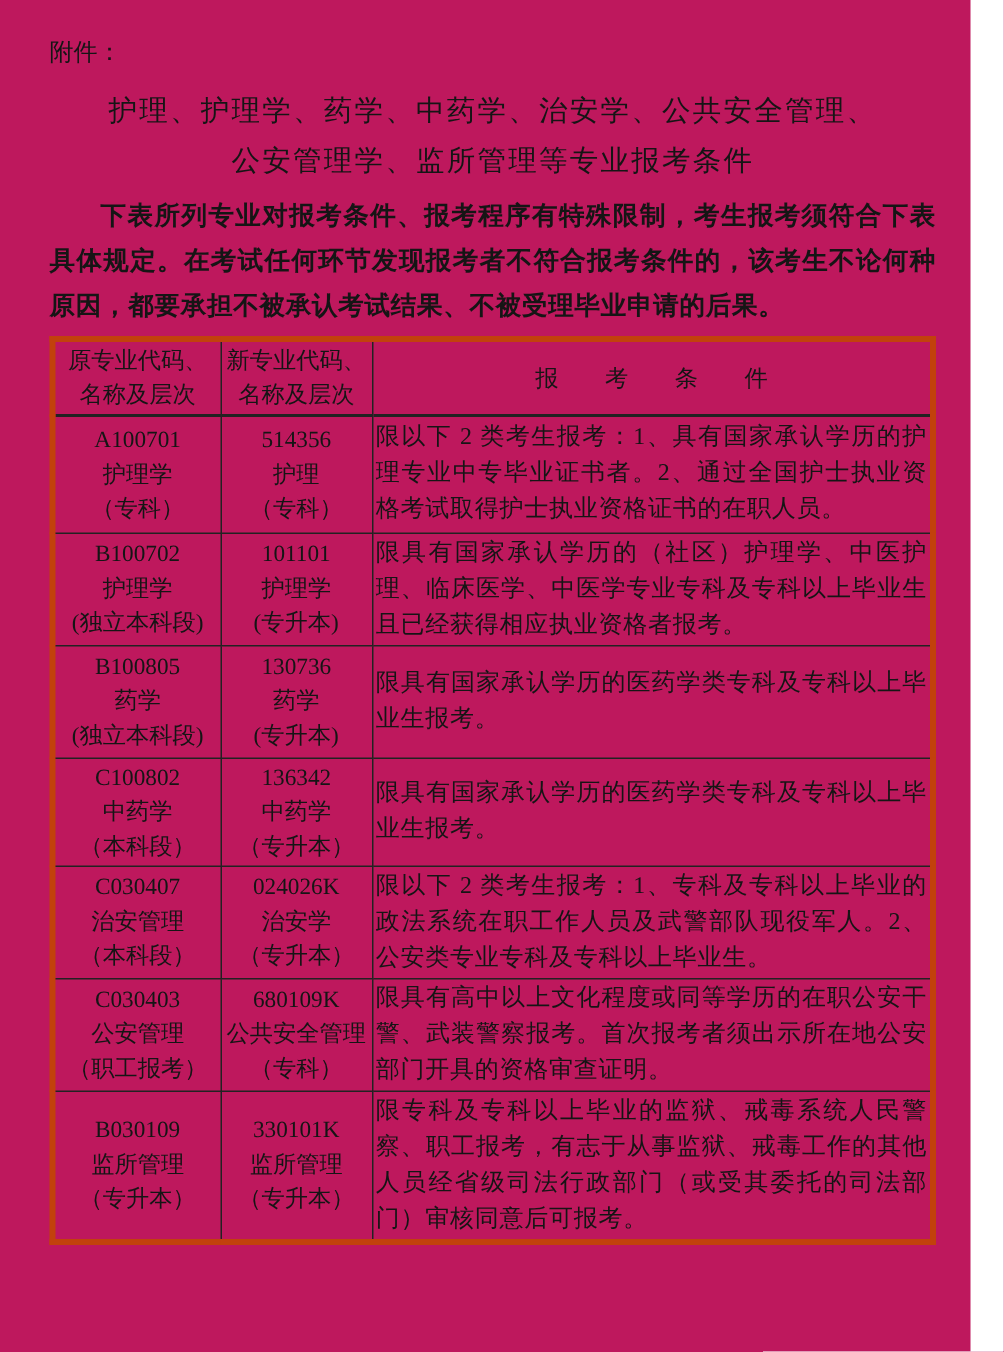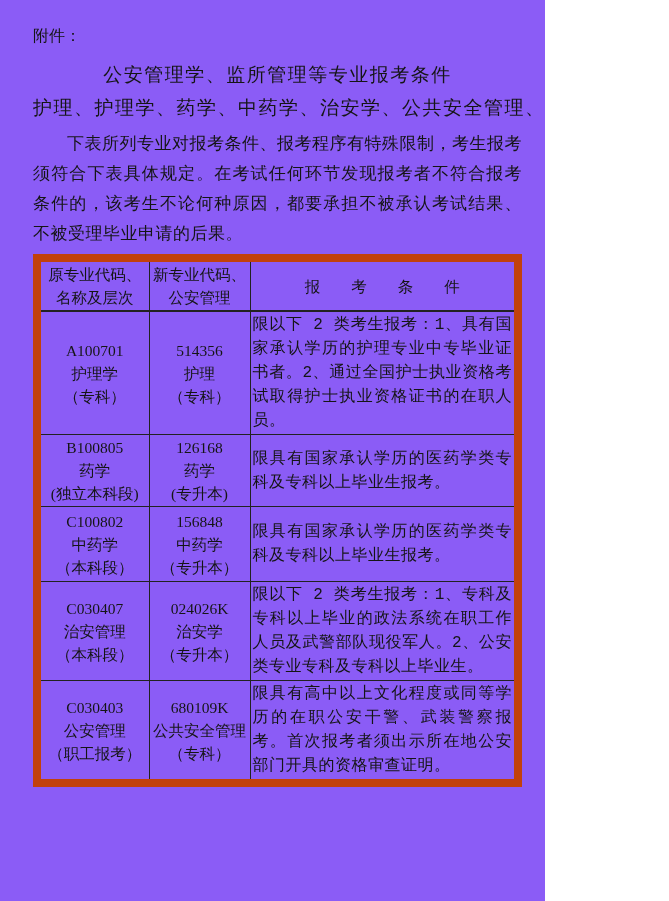--- a/index.html
+++ b/index.html
@@ -1,48 +1,48 @@
 <!DOCTYPE html>
 <html lang="zh"><head>
 <meta charset="utf-8">
 <style>
   html,body{margin:0;padding:0;background:#ffffff;}
   .page{
     position:relative;
-    width:545px;height:901px;
+    width:647px;height:901px;
     box-sizing:border-box;
     padding:26px 23px 0 33px;
-    background:#8b5cf6;
+    background:#be185d;
     color:#151515;
     font-family:"Liberation Serif","DejaVu Serif",serif;
     overflow:hidden;
   }
   .attachment{
     font-size:16px;line-height:20px;margin-bottom:12px;
   }
   .doc-title{
     text-align:center;
     font-size:19px;line-height:33px;
     letter-spacing:1.5px;
     white-space:nowrap;
   }
   .intro{
     margin:5px 0 0 0;
     font-size:17px;line-height:30px;
-    font-weight:normal;
+    font-weight:bold;
     text-align:justify;
     text-indent:2em;
     letter-spacing:0.5px;
   }
   table.req{
     margin-top:5px;
     width:100%;
     border-collapse:collapse;
     table-layout:fixed;
-    border:8px solid #c2410c;
+    border:4px solid #c2410c;
   }
   table.req th, table.req td{
     border:1px solid #222;
     vertical-align:middle;
     padding:1px 2px;
     box-sizing:border-box;
   }
   table.req thead th{
     font-weight:normal;
     font-size:15.5px;line-height:23px;
@@ -54,52 +54,51 @@
   td.mc{
     text-align:center;
     font-size:15.5px;line-height:23px;
   }
   td.mc div{white-space:nowrap;}
   td.cond{
     font-size:16px;line-height:24px;
     letter-spacing:0.5px;
     padding:1px 6px 1px 7px;
     text-align:justify;
-    font-family:Liberation Mono, monospace;
   }
   tbody tr:nth-child(1){height:78px;}
   tbody tr:nth-child(2){height:69px;}
   tbody tr:nth-child(3){height:75px;}
   tbody tr:nth-child(4){height:70px;}
   tbody tr:nth-child(5){height:73px;}
   tbody tr:nth-child(6){height:73px;}
   tbody tr:nth-child(7){height:73px;}
   tbody tr:nth-child(8){height:96px;}
 </style>
 </head>
 <body>
 
 <div class="page">
   <div class="attachment">附件：</div>
+  <div class="doc-title">护理、护理学、药学、中药学、治安学、公共安全管理、</div>
   <div class="doc-title">公安管理学、监所管理等专业报考条件</div>
-  <div class="doc-title">护理、护理学、药学、中药学、治安学、公共安全管理、</div>
   <p class="intro">下表所列专业对报考条件、报考程序有特殊限制，考生报考须符合下表具体规定。在考试任何环节发现报考者不符合报考条件的，该考生不论何种原因，都要承担不被承认考试结果、不被受理毕业申请的后果。</p>
 
   <table class="req">
     <colgroup>
       <col style="width:112px">
       <col style="width:101px">
       <col>
     </colgroup>
     <thead>
       <tr>
         <th>原专业代码、
 名称及层次</th>
         <th>新专业代码、
-公安管理</th>
+名称及层次</th>
         <th>报　　考　　条　　件</th>
       </tr>
     </thead>
     <tbody>
         <tr>
           <td class="mc">
             <div>A100701</div>
             <div>护理学</div>
             <div>（专科）</div>
           </td>
@@ -107,41 +106,56 @@
             <div>514356</div>
             <div>护理</div>
             <div>（专科）</div>
           </td>
           <td class="cond">
             <div>限以下 2 类考生报考：1、具有国家承认学历的护理专业中专毕业证书者。2、通过全国护士执业资格考试取得护士执业资格证书的在职人员。</div>
           </td>
         </tr>
         <tr>
           <td class="mc">
+            <div>B100702</div>
+            <div>护理学</div>
+            <div>(独立本科段)</div>
+          </td>
+          <td class="mc">
+            <div>101101</div>
+            <div>护理学</div>
+            <div>(专升本)</div>
+          </td>
+          <td class="cond">
+            <div>限具有国家承认学历的（社区）护理学、中医护理、临床医学、中医学专业专科及专科以上毕业生且已经获得相应执业资格者报考。</div>
+          </td>
+        </tr>
+        <tr>
+          <td class="mc">
             <div>B100805</div>
             <div>药学</div>
             <div>(独立本科段)</div>
           </td>
           <td class="mc">
-            <div>126168</div>
+            <div>130736</div>
             <div>药学</div>
             <div>(专升本)</div>
           </td>
           <td class="cond">
             <div>限具有国家承认学历的医药学类专科及专科以上毕业生报考。</div>
           </td>
         </tr>
         <tr>
           <td class="mc">
             <div>C100802</div>
             <div>中药学</div>
             <div>（本科段）</div>
           </td>
           <td class="mc">
-            <div>156848</div>
+            <div>136342</div>
             <div>中药学</div>
             <div>（专升本）</div>
           </td>
           <td class="cond">
             <div>限具有国家承认学历的医药学类专科及专科以上毕业生报考。</div>
           </td>
         </tr>
         <tr>
           <td class="mc">
             <div>C030407</div>
@@ -163,17 +177,32 @@
             <div>公安管理</div>
             <div>（职工报考）</div>
           </td>
           <td class="mc">
             <div>680109K</div>
             <div>公共安全管理</div>
             <div>（专科）</div>
           </td>
           <td class="cond">
             <div>限具有高中以上文化程度或同等学历的在职公安干警、武装警察报考。首次报考者须出示所在地公安部门开具的资格审查证明。</div>
+          </td>
+        </tr>
+        <tr>
+          <td class="mc">
+            <div>B030109</div>
+            <div>监所管理</div>
+            <div>（专升本）</div>
+          </td>
+          <td class="mc">
+            <div>330101K</div>
+            <div>监所管理</div>
+            <div>（专升本）</div>
+          </td>
+          <td class="cond">
+            <div>限专科及专科以上毕业的监狱、戒毒系统人民警察、职工报考，有志于从事监狱、戒毒工作的其他人员经省级司法行政部门（或受其委托的司法部门）审核同意后可报考。</div>
           </td>
         </tr>
       </tbody>
   </table>
 </div>
 
 </body></html>

